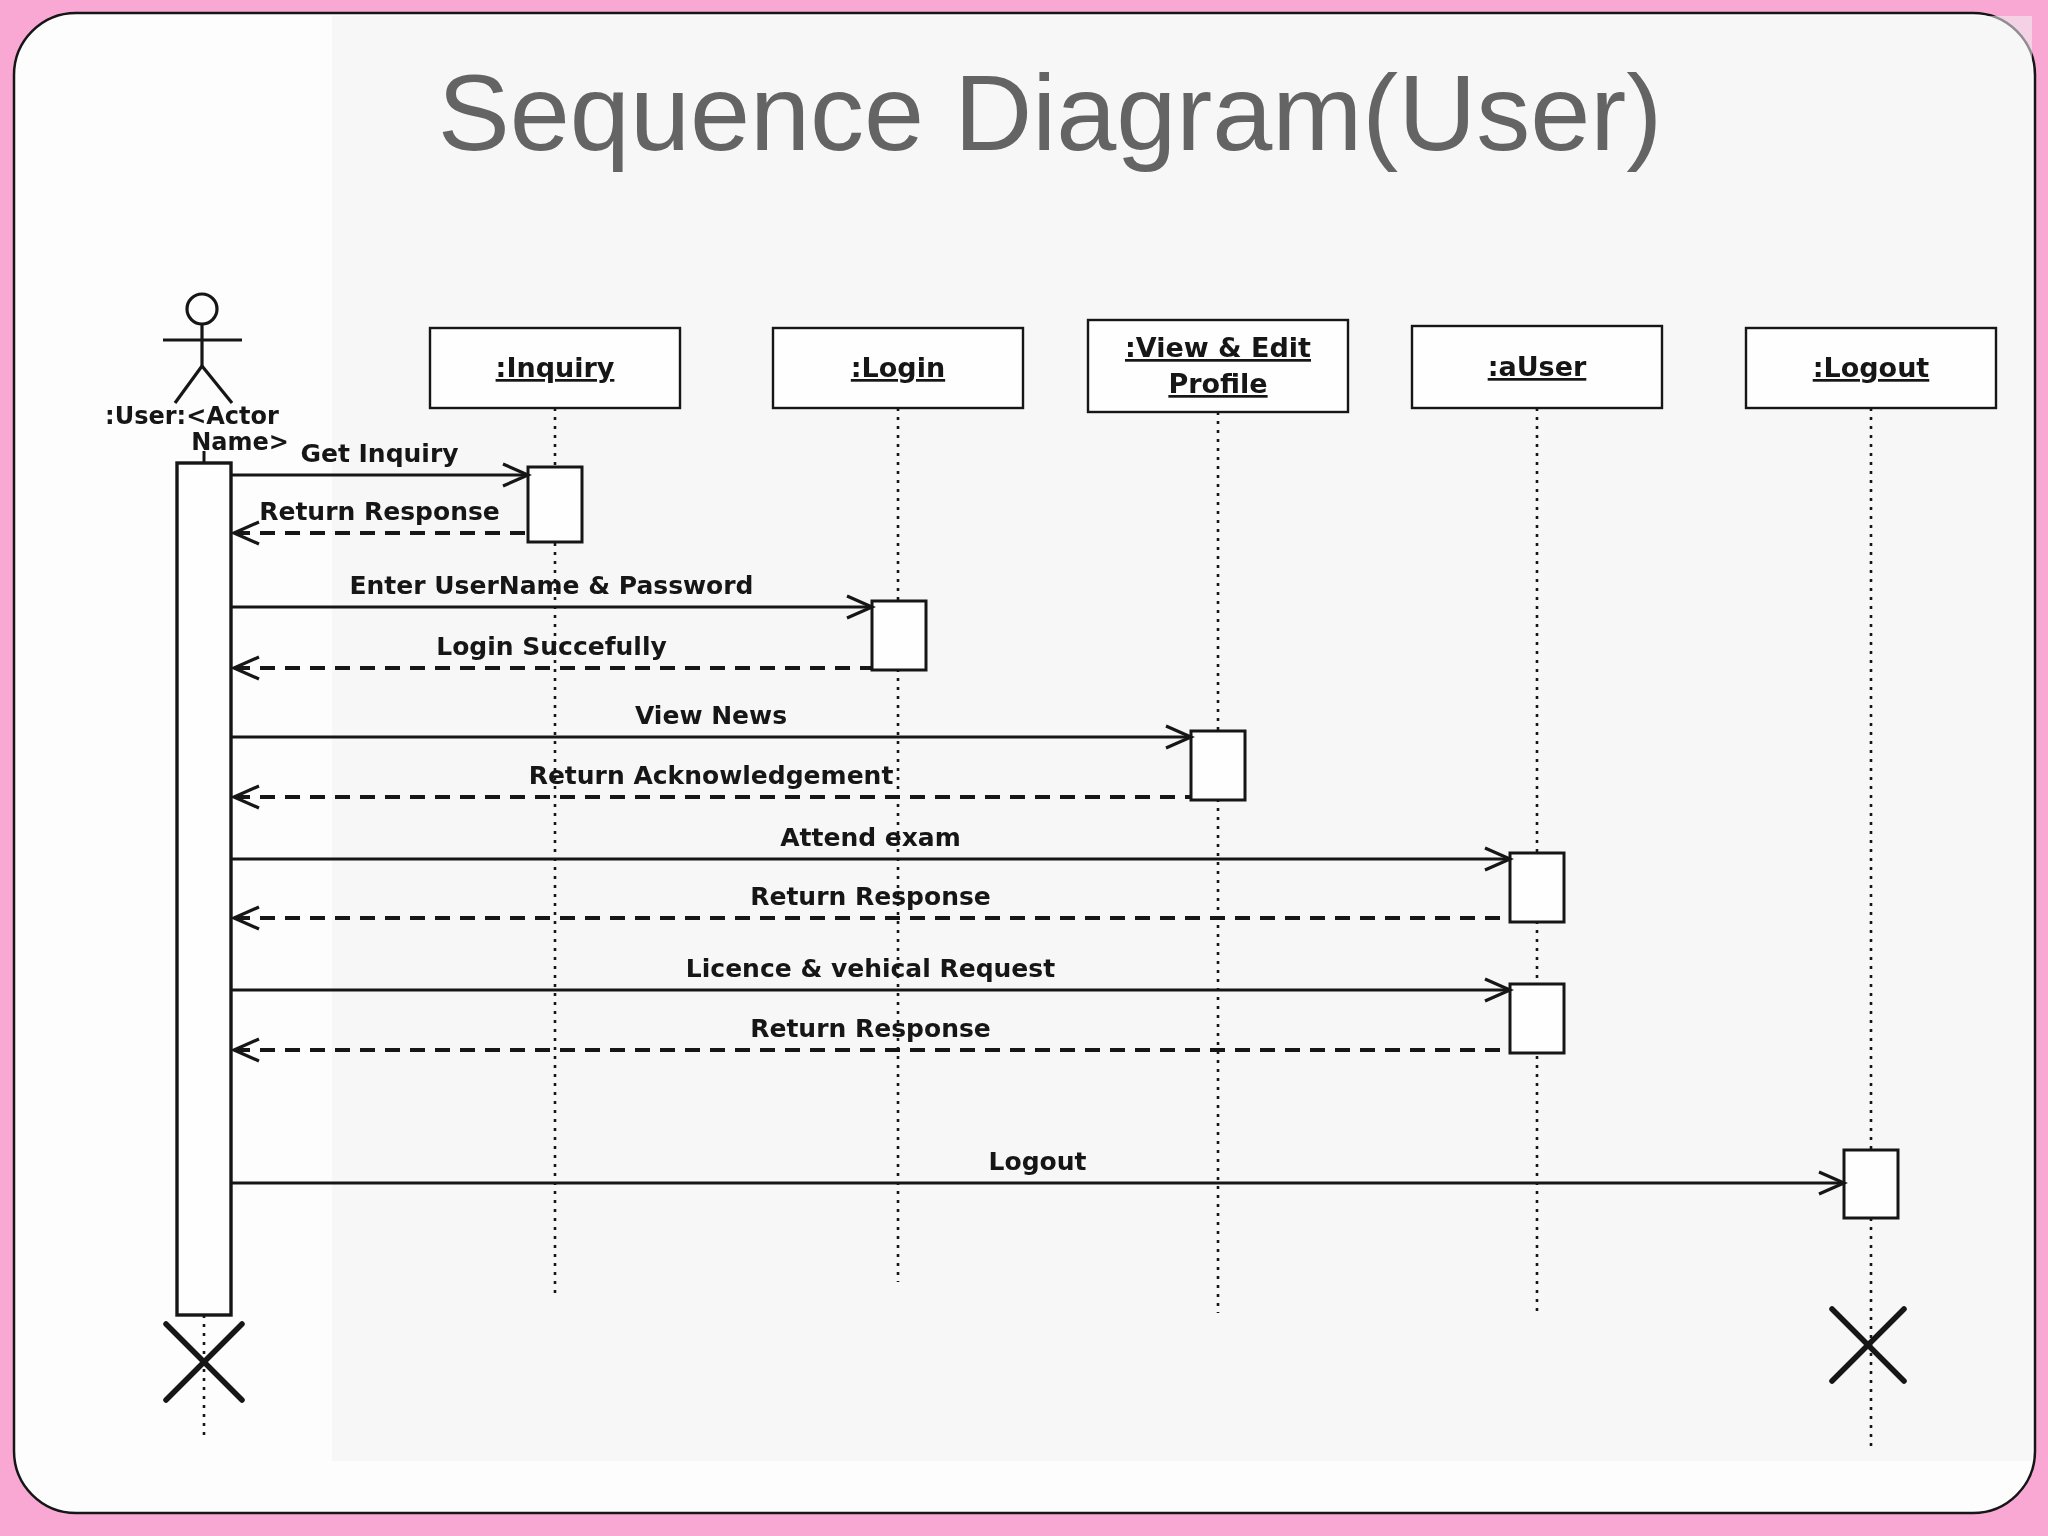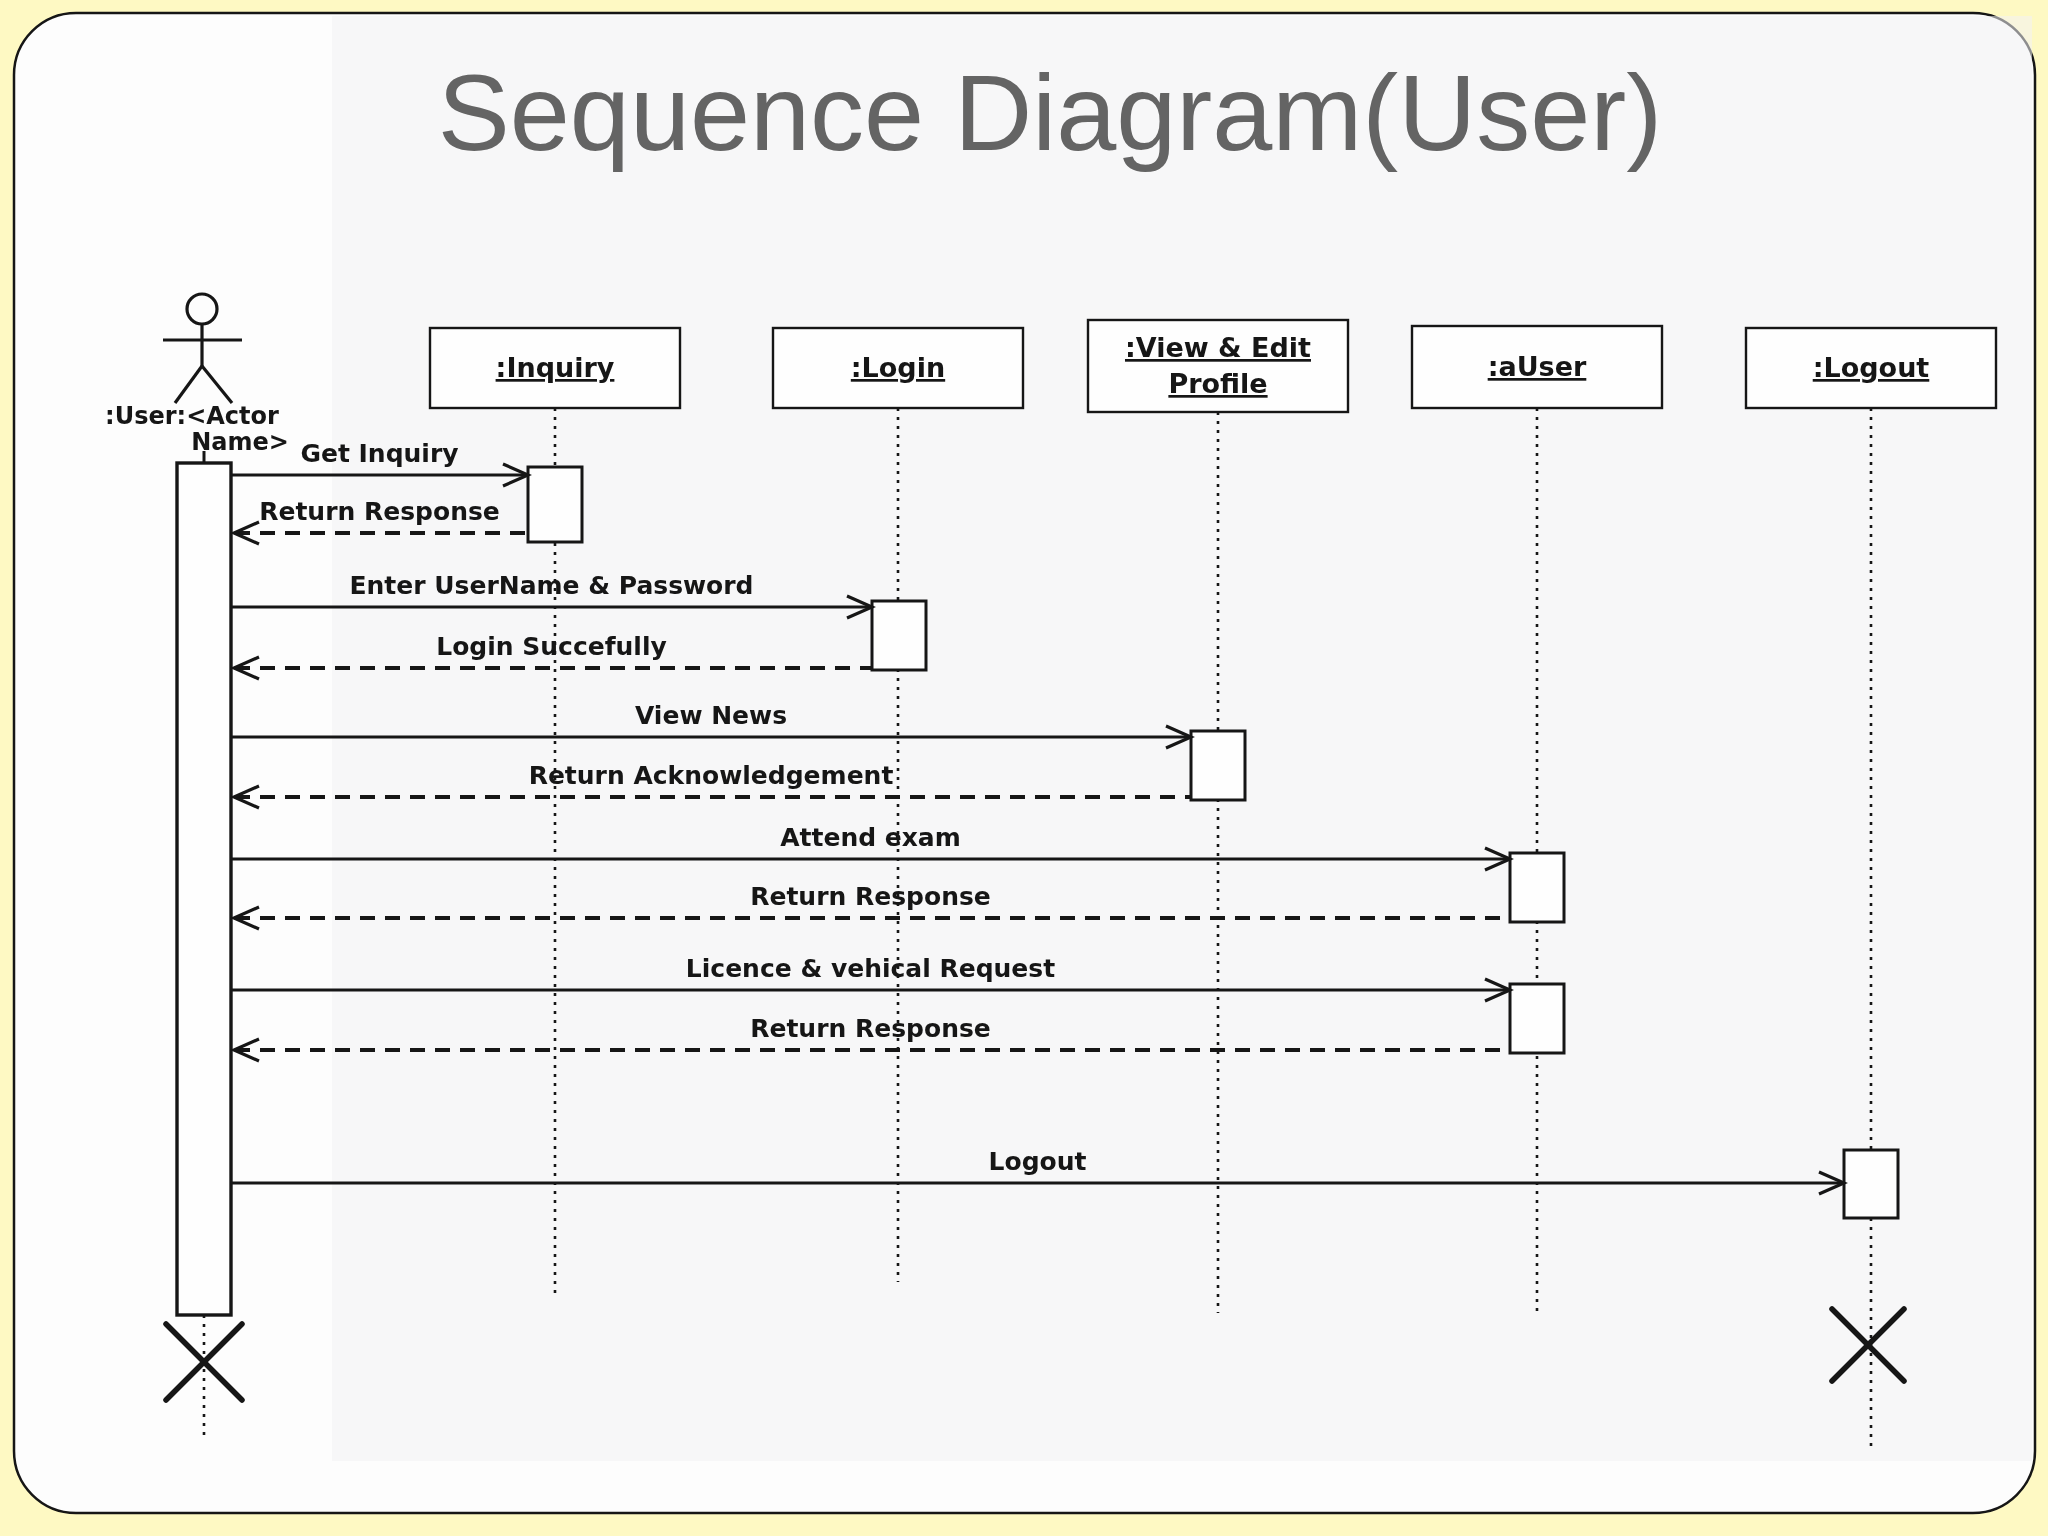--- a/index.html
+++ b/index.html
@@ -1,16 +1,16 @@
 <!DOCTYPE html>
 <html><head>
 <meta charset="utf-8">
 <style>
   html,body{margin:0;padding:0;background:#ffffff;}
-  .page{position:relative;width:2048px;height:1536px;background:#fef9c3;overflow:hidden;
+  .page{position:relative;width:2048px;height:1536px;background:#f9a8d4;overflow:hidden;
         font-family:"DejaVu Sans",sans-serif;text-align:right;}
   svg{position:absolute;left:0;top:0;}
   .title-text{font-family:"Liberation Sans",sans-serif;font-size:108px;font-weight:400;}
   .obj-label{font-family:"DejaVu Sans",sans-serif;font-weight:bold;font-size:27px;
              text-decoration:underline;}
   .msg-label{font-family:"DejaVu Sans",sans-serif;font-weight:bold;font-size:25px;}
   .actor-label{font-family:"DejaVu Sans",sans-serif;font-weight:bold;font-size:24px;}
 </style>
 </head>
 <body>

